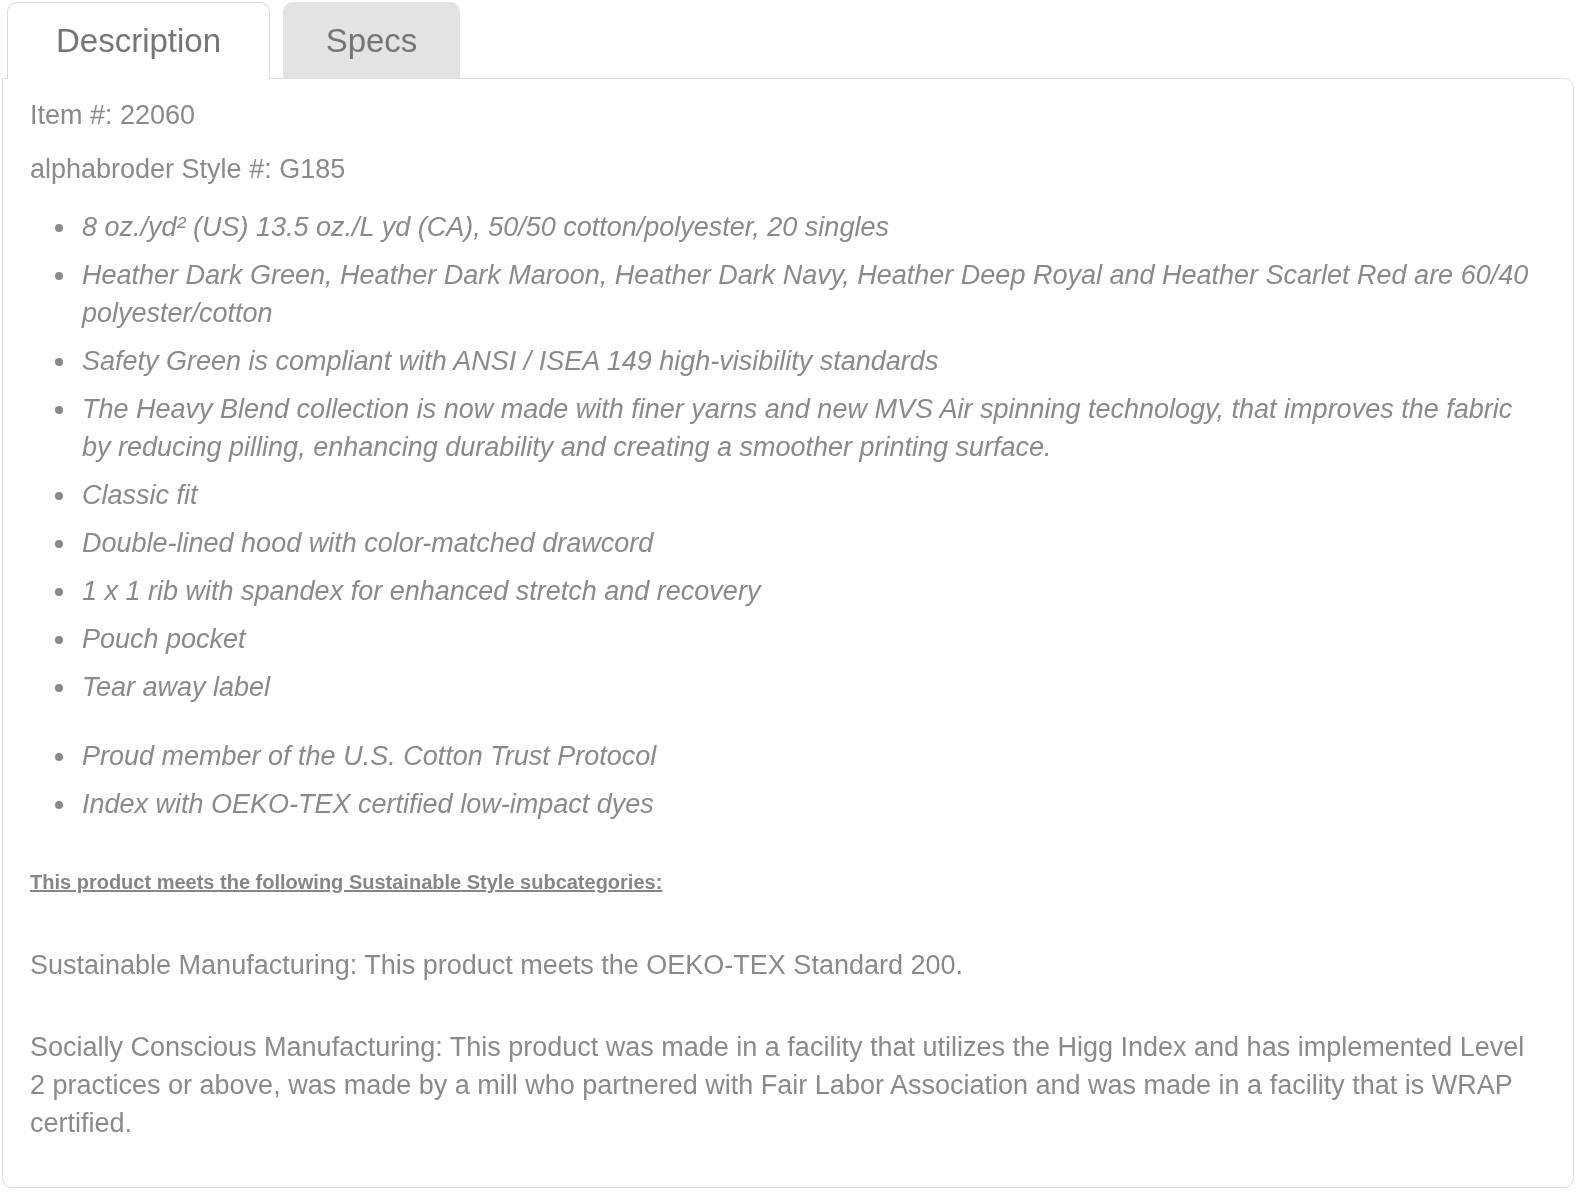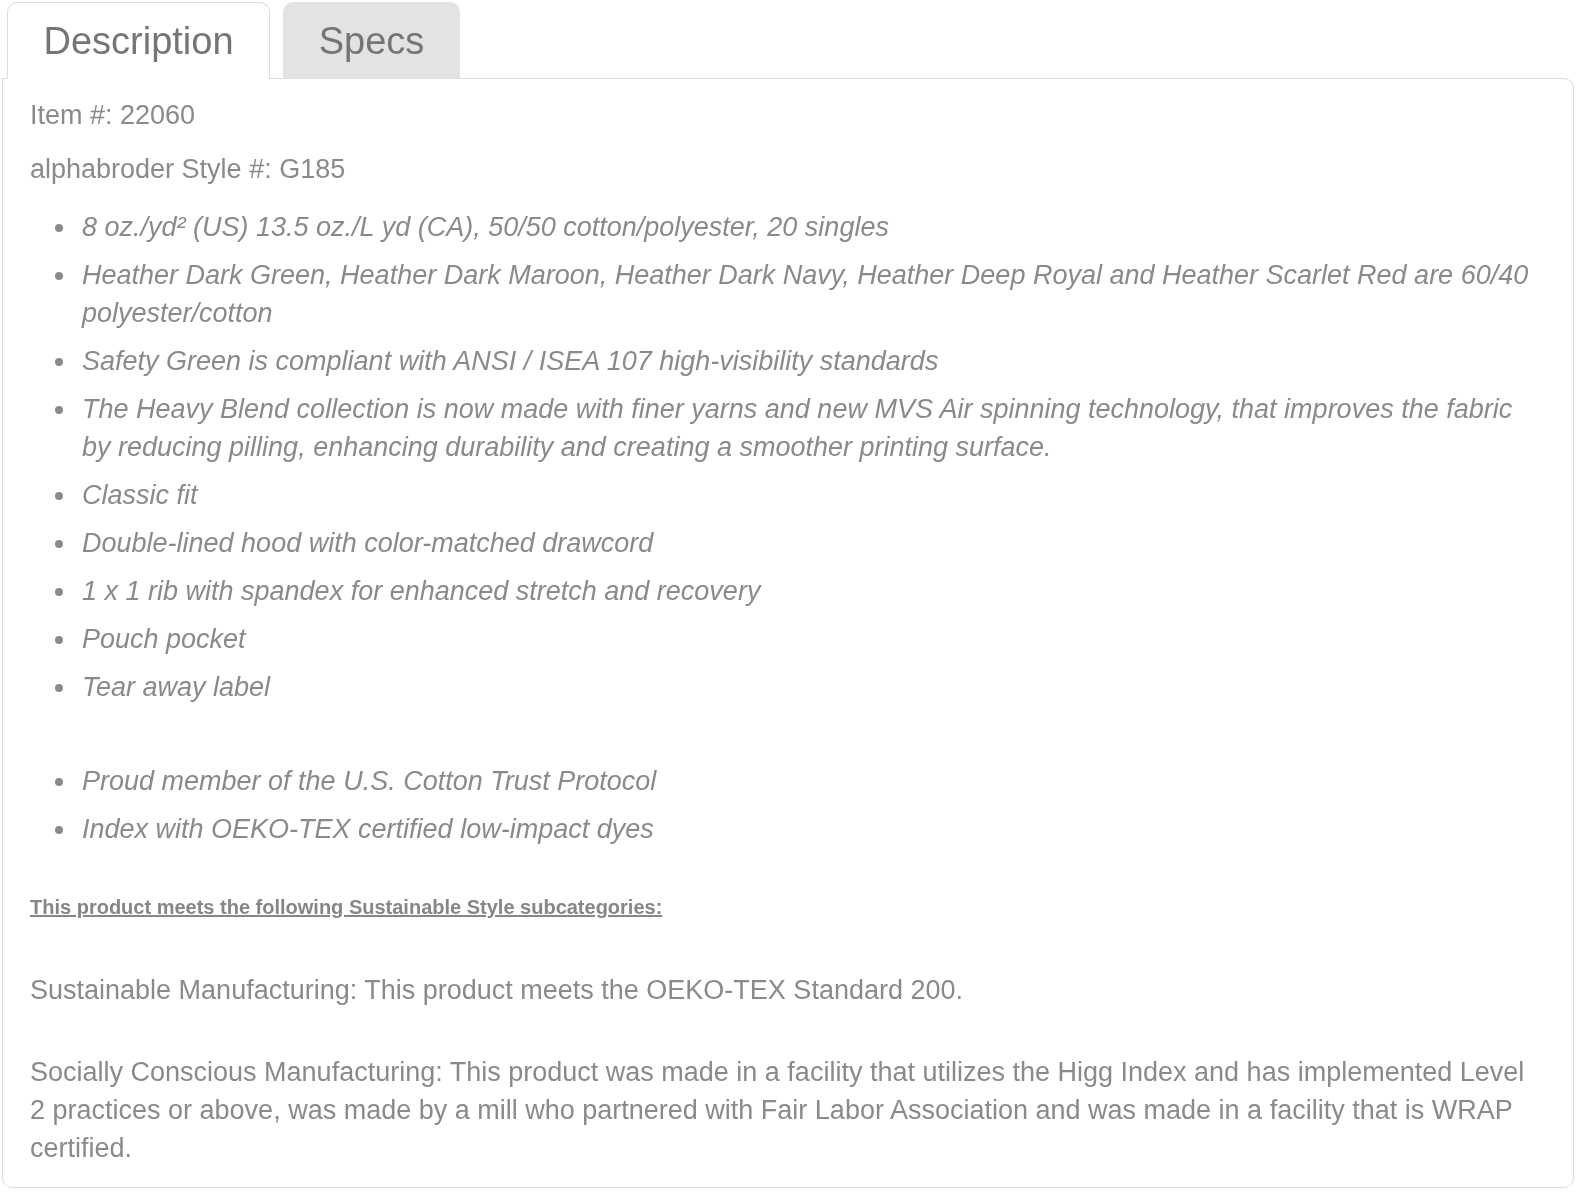--- a/index.html
+++ b/index.html
@@ -21,21 +21,21 @@
     height: 77px;
     padding-left: 7px;
     position: relative;
     z-index: 2;
     margin-bottom: -1px;
   }
   .tab {
     display: flex;
     align-items: center;
     justify-content: center;
-    font-size: 38px;
+    font-size: 33px;
     color: #757575;
     border-top-left-radius: 10px;
     border-top-right-radius: 10px;
     cursor: pointer;
     user-select: none;
   }
   .tab-active {
     width: 263px;
     background: #ffffff;
     border: 1px solid #dcdcdc;
@@ -61,21 +61,21 @@
     font-size: 27px;
     line-height: 38px;
     overflow: hidden;
   }
   .meta-line { margin: 0 0 16px 0; }
   ul.features, ul.sustain {
     margin: 20px 0 0 0;
     padding: 0 0 0 48px;
     font-style: italic;
   }
-  ul.sustain { margin-top: 56px; }
+  ul.sustain { margin-top: 31px; }
   li { margin-bottom: 10px; padding-left: 4px; }
   li:last-child { margin-bottom: 0; }
   .subcat-heading {
     margin: 39px 0 0 0;
     font-size: 20px;
     font-weight: bold;
     color: #868686;
     text-decoration: underline;
     line-height: 40px;
   }
@@ -97,21 +97,21 @@
 
   <div class="panel">
 
     <p class="meta-line">Item #: 22060</p>
 
     <p class="meta-line">alphabroder Style #: G185</p>
 
     <ul class="features">
       <li>8 oz./yd² (US) 13.5 oz./L yd (CA), 50/50 cotton/polyester, 20 singles</li>
       <li>Heather Dark Green, Heather Dark Maroon, Heather Dark Navy, Heather Deep Royal and Heather Scarlet Red are 60/40 polyester/cotton</li>
-      <li>Safety Green is compliant with ANSI / ISEA 107 high-visibility standards</li>
+      <li>Safety Green is compliant with ANSI / ISEA 149 high-visibility standards</li>
       <li>The Heavy Blend collection is now made with finer yarns and new MVS Air spinning technology, that improves the fabric by reducing pilling, enhancing durability and creating a smoother printing surface.</li>
       <li>Classic fit</li>
       <li>Double-lined hood with color-matched drawcord</li>
       <li>1 x 1 rib with spandex for enhanced stretch and recovery</li>
       <li>Pouch pocket</li>
       <li>Tear away label</li>
     </ul>
 
     <ul class="sustain">
       <li>Proud member of the U.S. Cotton Trust Protocol</li>

